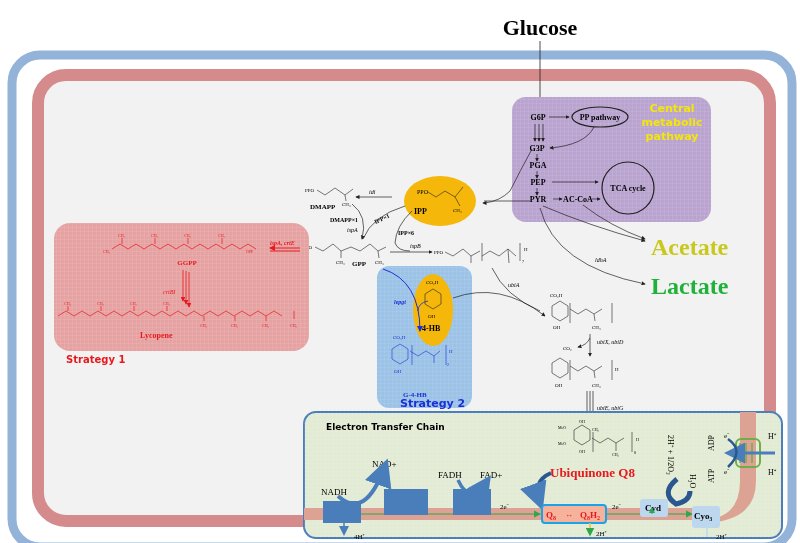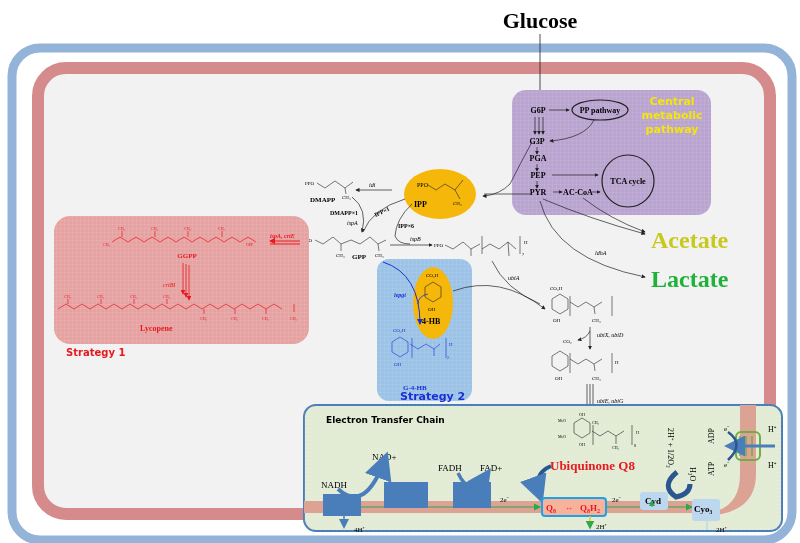--- a/index.html
+++ b/index.html
@@ -1,17 +1,17 @@
 <!DOCTYPE html>
 <html><head>
 <meta charset="utf-8">
 <style>
   html, body { margin: 0; padding: 0; background: #ffffff; }
   body { width: 800px; height: 543px; position: relative; overflow: hidden; font-family: "Liberation Serif", serif; }
-  #stage { position: absolute; left: 0; top: 4px; width: 800px; height: 465px; }
+  #stage { position: absolute; left: 0; top: 11px; width: 800px; height: 465px; }
   svg text { font-family: "Liberation Serif", serif; }
   .sans { font-family: "DejaVu Sans", sans-serif; }
   .b { font-weight: bold; }
   .it { font-style: italic; }
 </style>
 </head>
 <body>
 
 <div id="stage">
 <svg width="800" height="543" viewBox="0 0 800 543" xmlns="http://www.w3.org/2000/svg">

